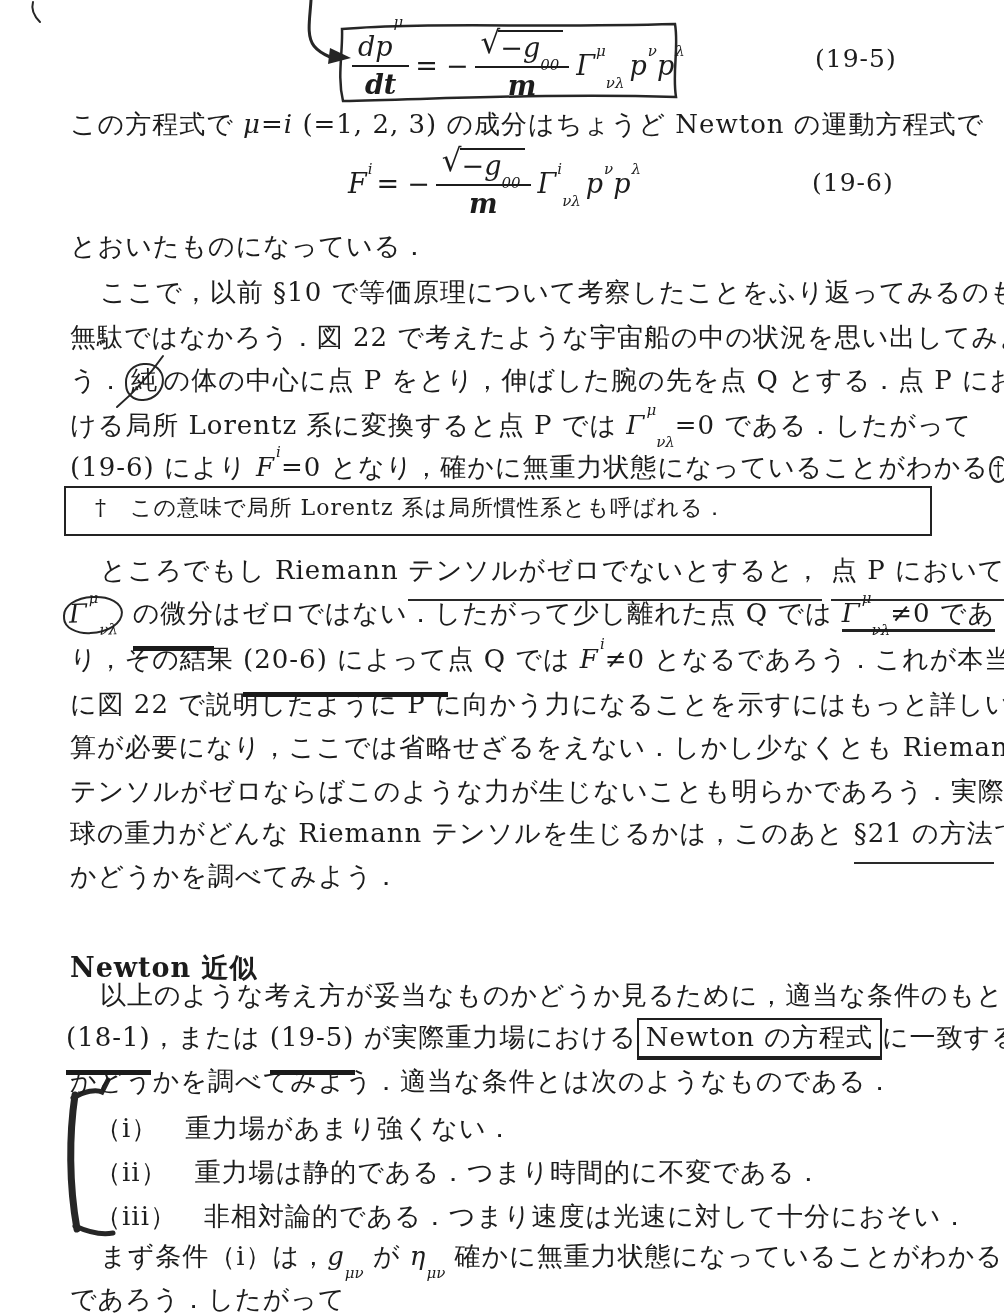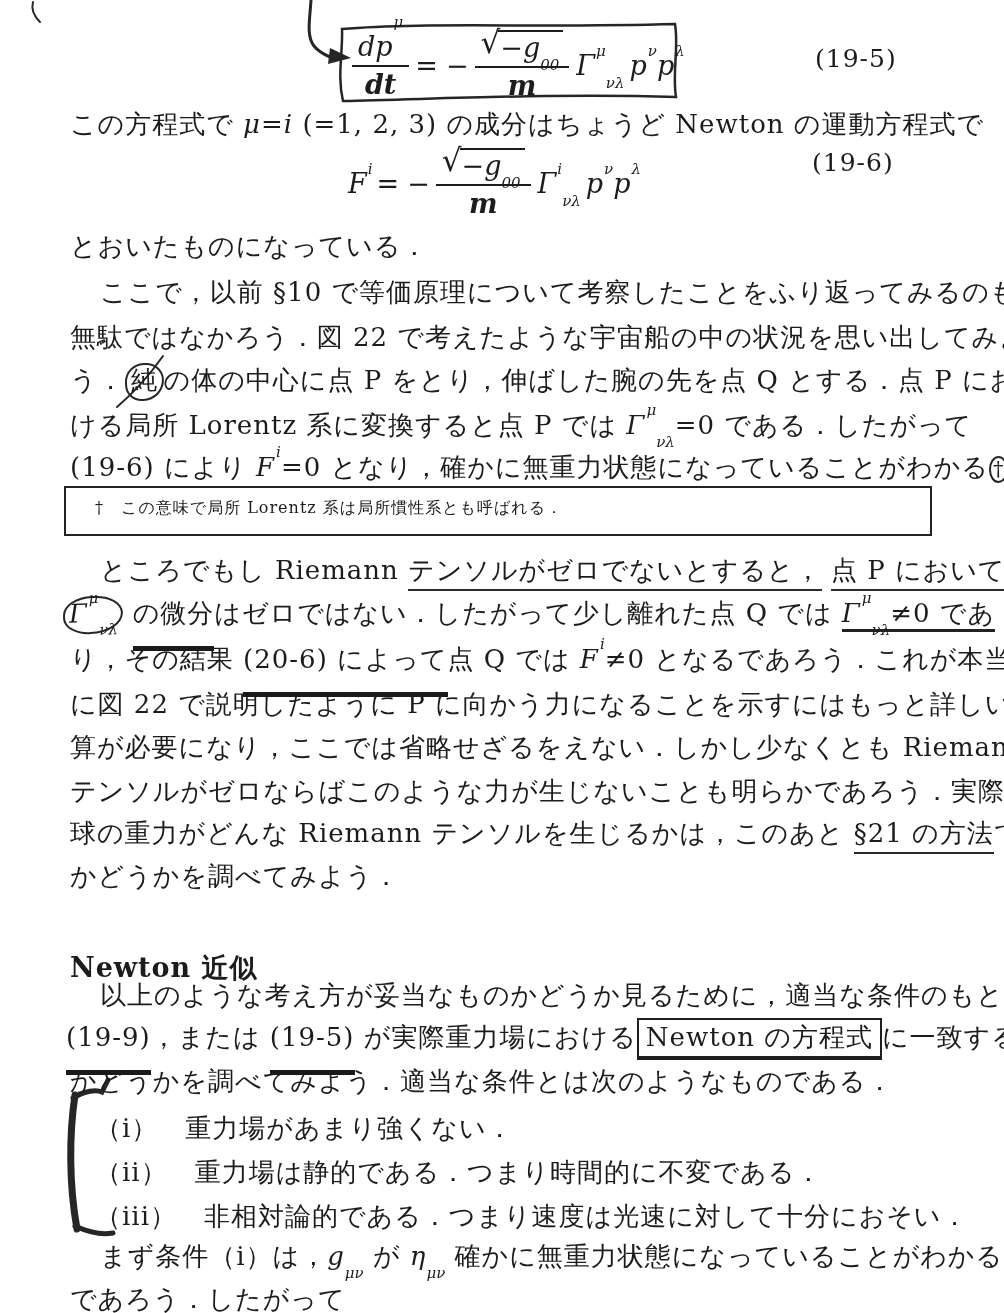--- a/index.html
+++ b/index.html
@@ -12,26 +12,26 @@
   svg.marks{position:absolute;left:0;top:0;pointer-events:none;}
   
   .tline{
     position:absolute;white-space:nowrap;font-size:26px;line-height:36px;
     letter-spacing:1px;
   }
   .tline span{letter-spacing:inherit;}
   .it{font-style:italic;letter-spacing:0;}
   .bold{font-weight:bold;}
   .heading{font-size:27px;font-weight:bold;}
-  .fn-line{font-size:16px;line-height:26px;text-align:right;}
+  .fn-line{font-size:22px;line-height:26px;text-align:right;}
   sup,sub{font-size:15px;position:relative;line-height:0;letter-spacing:0;font-style:italic;}
   sup{top:-9px;margin-left:1px;}
   sub{top:7px;margin-left:0px;}
   
-  .u-line{border-bottom:2.5px solid #2a2a2a;padding-bottom:4px;}
+  .u-line{border-bottom:2.5px solid #2a2a2a;padding-bottom:14px;}
   .u-heavy{border-bottom:3.5px solid #222222;padding-bottom:1px;}
   .u-thick{border-bottom:5px solid #1a1a1a;padding-bottom:18px;}
   .u-wavy{
     text-decoration-style:wavy;
     text-decoration-color:#2a2a2a;text-decoration-thickness:1.6px;
     text-underline-offset:7px;
   }
   .circled{
     border:2px solid #262626;border-radius:52% 48% 58% 45%;
     padding:1px 4px 3px;display:inline-block;line-height:1.15;
@@ -112,21 +112,21 @@
     <span class="frac">
       <span class="fnum">
           <span class="rsign">√</span>
           <span class="rad"><span class="it">−g</span><sub>00</sub></span>
         </span>
       <span class="fden"><span class="it">m</span></span>
     </span>
     <span class="term"><span class="it">Γ</span><sup>i</sup><sub>νλ</sub></span>
     <span class="term"><span class="it">p</span><sup>ν</sup><span class="it">p</span><sup>λ</sup></span>
   </div>
-  <div class="eqnum" style="left:812px;top:148px">(19-6)</div>
+  <div class="eqnum" style="left:812px;top:168px">(19-6)</div>
 
   <div class="fnbox"></div>
 
   <div id="linehost">
       <div class="tline" style="left: 70px; top: 106px;"><span>この方程式で </span><span class="it">μ</span><span>=</span><span class="it">i</span><span> (=1, 2, 3) の成分はちょうど Newton の運動方程式で</span></div>
       <div class="tline" style="left: 70px; top: 228px;"><span>とおいたものになっている．</span></div>
       <div class="tline" style="left: 100px; top: 274px;"><span>ここで，以前 §10 で等価原理について考察したことをふり返ってみるのも</span></div>
       <div class="tline" style="left: 70px; top: 319px;"><span>無駄ではなかろう．図 22 で考えたような宇宙船の中の状況を思い出してみよ</span></div>
       <div class="tline" style="left: 70px; top: 362px;"><span>う．</span><span class="circled">純</span><span>の体の中心に点 P をとり，伸ばした腕の先を点 Q とする．点 P にお</span></div>
       <div class="tline" style="left: 70px; top: 407px;"><span>ける局所 Lorentz 系に変換すると点 P では </span><span class="it">Γ<sup>μ</sup><sub>νλ</sub></span><span>=0 である．したがって</span></div>
@@ -135,21 +135,21 @@
       <div class="tline" style="left: 100px; top: 552px;"><span>ところでもし Riemann </span><span class="u-line">テンソルがゼロでないとすると，</span><span> </span><span class="u-line">点 P においても</span></div>
       <div class="tline" style="left: 63px; top: 595px;"><span class="it circled">Γ<sup>μ</sup><sub>νλ</sub></span><span> </span><span class="u-thick">の微分</span><span class="u-wavy">はゼロではない</span><span>．したがって</span><span class="u-wavy">少し離れた点 Q では</span><span> </span><span class="it u-heavy">Γ<sup>μ</sup><sub>νλ</sub></span><span class="u-heavy">≠0 であ</span></div>
       <div class="tline" style="left: 70px; top: 641px;"><span>り，その結果 </span><span class="u-thick">(20-6) によって</span><span>点 Q では </span><span class="it">F<sup>i</sup></span><span>≠0 となるであろう．これが本当</span></div>
       <div class="tline" style="left: 70px; top: 686px;"><span>に図 22 で説明したように P に向かう力になることを示すにはもっと詳しい計</span></div>
       <div class="tline" style="left: 70px; top: 729px;"><span>算が必要になり，ここでは省略せざるをえない．しかし少なくとも Riemann</span></div>
       <div class="tline" style="left: 70px; top: 773px;"><span>テンソルがゼロならばこのような力が生じないことも明らかであろう．実際地</span></div>
       <div class="tline" style="left: 70px; top: 815px;"><span>球の重力がどんな Riemann テンソルを生じるかは，このあと </span><span class="u-line">§21 の方法</span><span>で</span></div>
       <div class="tline" style="left: 70px; top: 858px;"><span>かどうかを調べてみよう．</span></div>
       <div class="tline heading" style="left: 70px; top: 918px; margin-top: 32px;"><span class="bold">Newton 近似</span></div>
       <div class="tline" style="left: 100px; top: 977px;"><span>以上のような考え方が妥当なものかどうか見るために，適当な条件のもとで</span></div>
-      <div class="tline" style="left: 66px; top: 1018px;"><span class="u-thick">(19-9)</span><span>，または </span><span class="u-thick">(19-5)</span><span> が</span><span class="u-wavy">実際重力場における</span><span class="boxed">Newton の方程式</span><span>に一致する</span></div>
+      <div class="tline" style="left: 66px; top: 1018px;"><span class="u-thick">(18-1)</span><span>，または </span><span class="u-thick">(19-5)</span><span> が</span><span class="u-wavy">実際重力場における</span><span class="boxed">Newton の方程式</span><span>に一致する</span></div>
       <div class="tline" style="left: 70px; top: 1063px;"><span>かどうかを調べてみよう．適当な条件とは次のようなものである．</span></div>
       <div class="tline" style="left: 95px; top: 1110px;"><span>（i）　重力場があまり強くない．</span></div>
       <div class="tline" style="left: 95px; top: 1154px;"><span>（ii）　重力場は静的である．つまり時間的に不変である．</span></div>
       <div class="tline" style="left: 95px; top: 1198px;"><span>（iii）　非相対論的である．つまり速度は光速に対して十分におそい．</span></div>
       <div class="tline" style="left: 100px; top: 1238px;"><span>まず条件（i）は，</span><span class="it">g<sub>μν</sub></span><span> が </span><span class="it">η<sub>μν</sub></span><span> 確かに無重力状態になっていることがわかる</span></div>
       <div class="tline" style="left: 70px; top: 1281px;"><span>であろう．したがって</span></div>
     </div>
 
 </div>
 

